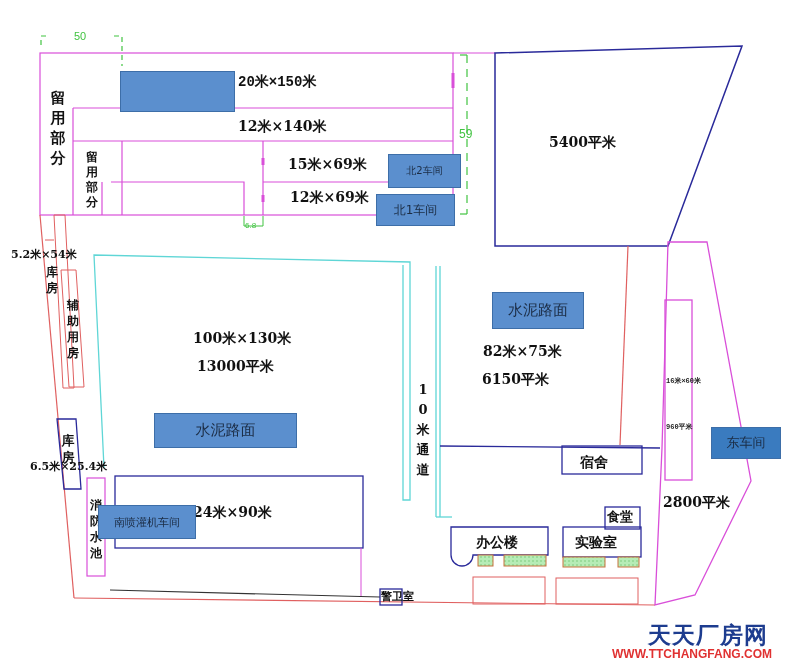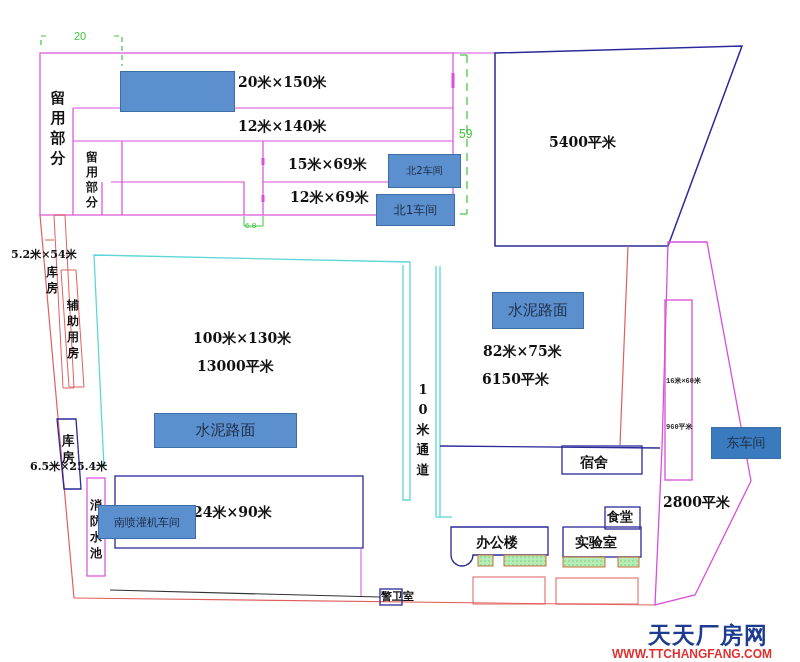--- a/index.html
+++ b/index.html
@@ -114,28 +114,28 @@
     <rect x="473" y="577" width="72" height="27"></rect>
     <rect x="556" y="578" width="82" height="26"></rect>
   </g>
 
   <g stroke="#d94fd9" stroke-width="1.3" fill="none">
     <polygon points="668,242 707,242 751,481 695,595 655,605 662,448"></polygon>
     <rect x="665" y="300" width="27" height="180"></rect>
   </g>
 </svg>
 
-<div class="dim" style="left:74px;top:30px;">20</div>
+<div class="dim" style="left:74px;top:30px;">50</div>
 <div class="dim" style="left:459px;top:127px;font-size:12px;">59</div>
 <div class="dim" style="left:245px;top:221px;font-size:8px;">6.8</div>
 
 <div class="vlbl" style="left:50px;top:88px;font-size:15px;line-height:20px;">留用部分</div>
 <div class="vlbl" style="left:84px;top:150px;font-size:12px;line-height:15px;">留用部分</div>
 <div class="box" style="left:120px;top:71px;width:113px;height:39px;"></div>
-<div class="lbl" style="left:238px;top:75px;">20米×150米</div>
+<div class="lbl" style="left:238px;top:75px;font-family:Liberation Mono, monospace;">20米×150米</div>
 <div class="lbl" style="left:238px;top:119px;">12米×140米</div>
 <div class="lbl" style="left:288px;top:157px;">15米×69米</div>
 <div class="lbl" style="left:290px;top:190px;">12米×69米</div>
 <div class="box" style="left:388px;top:154px;width:71px;height:32px;font-size:10px;">北2车间</div>
 <div class="box" style="left:376px;top:194px;width:77px;height:30px;font-size:12px;">北1车间</div>
 
 <div class="lbl" style="left:549px;top:135px;">5400平米</div>
 
 <div class="lbl" style="left:11px;top:249px;font-size:11px;">5.2米×54米</div>
 <div class="vlbl" style="left:44px;top:264px;font-size:12px;line-height:16px;">库房</div>

